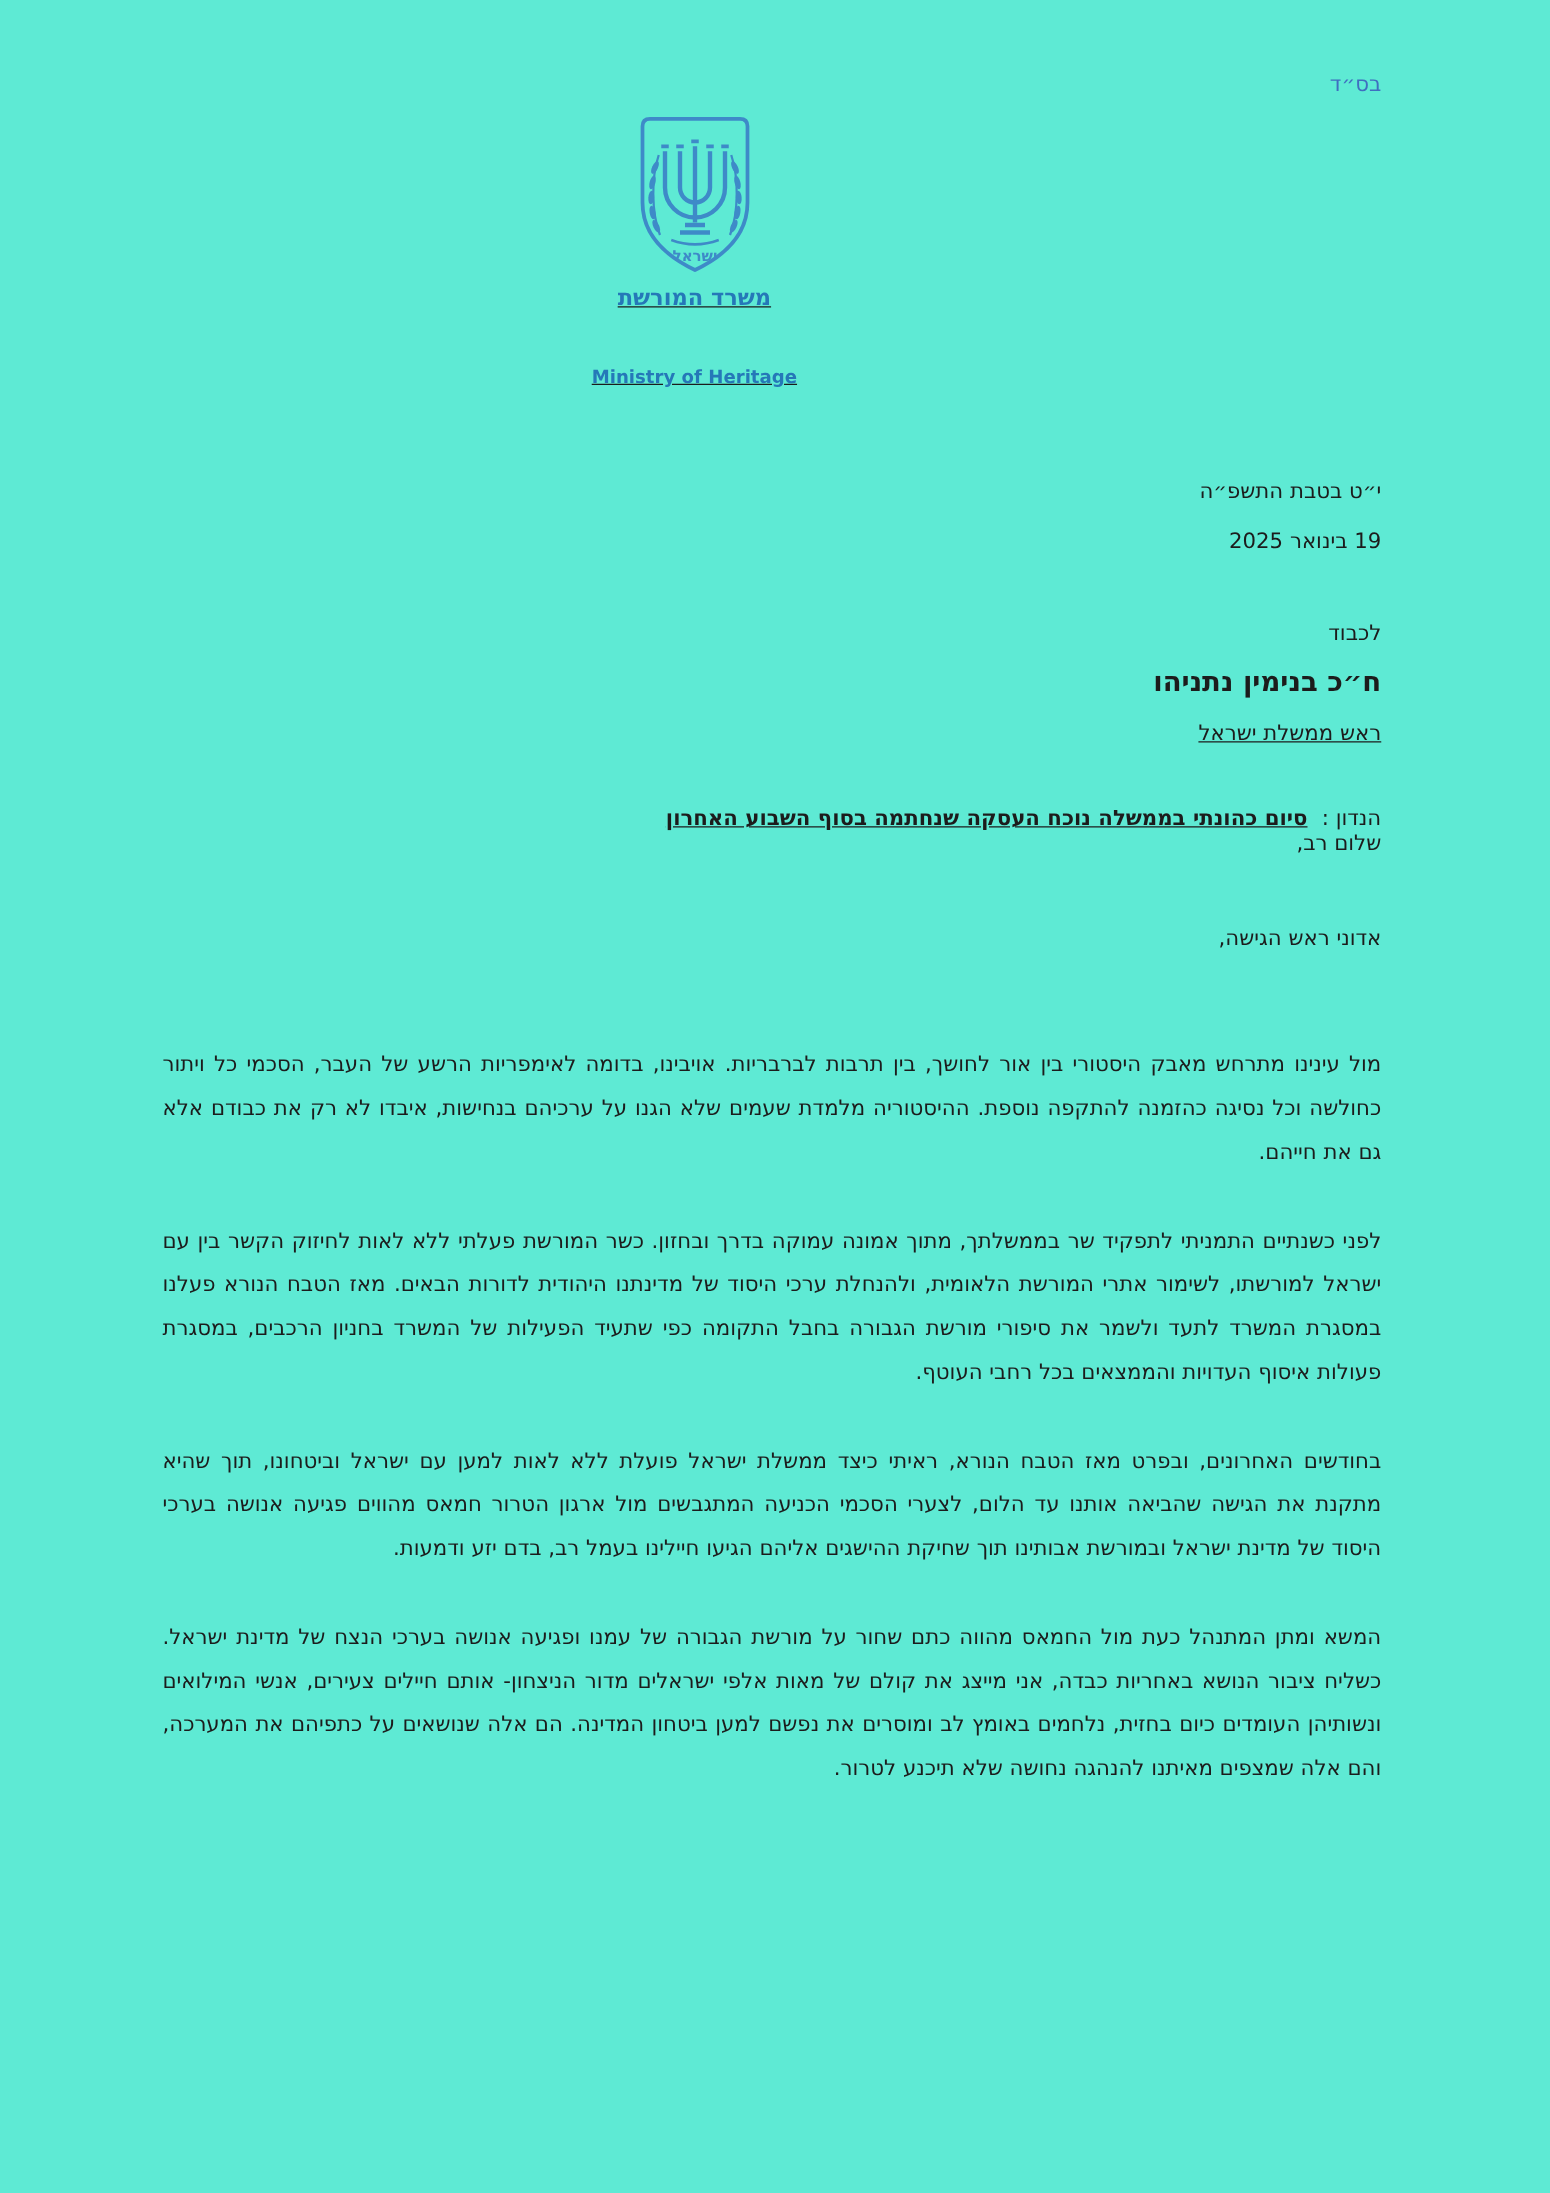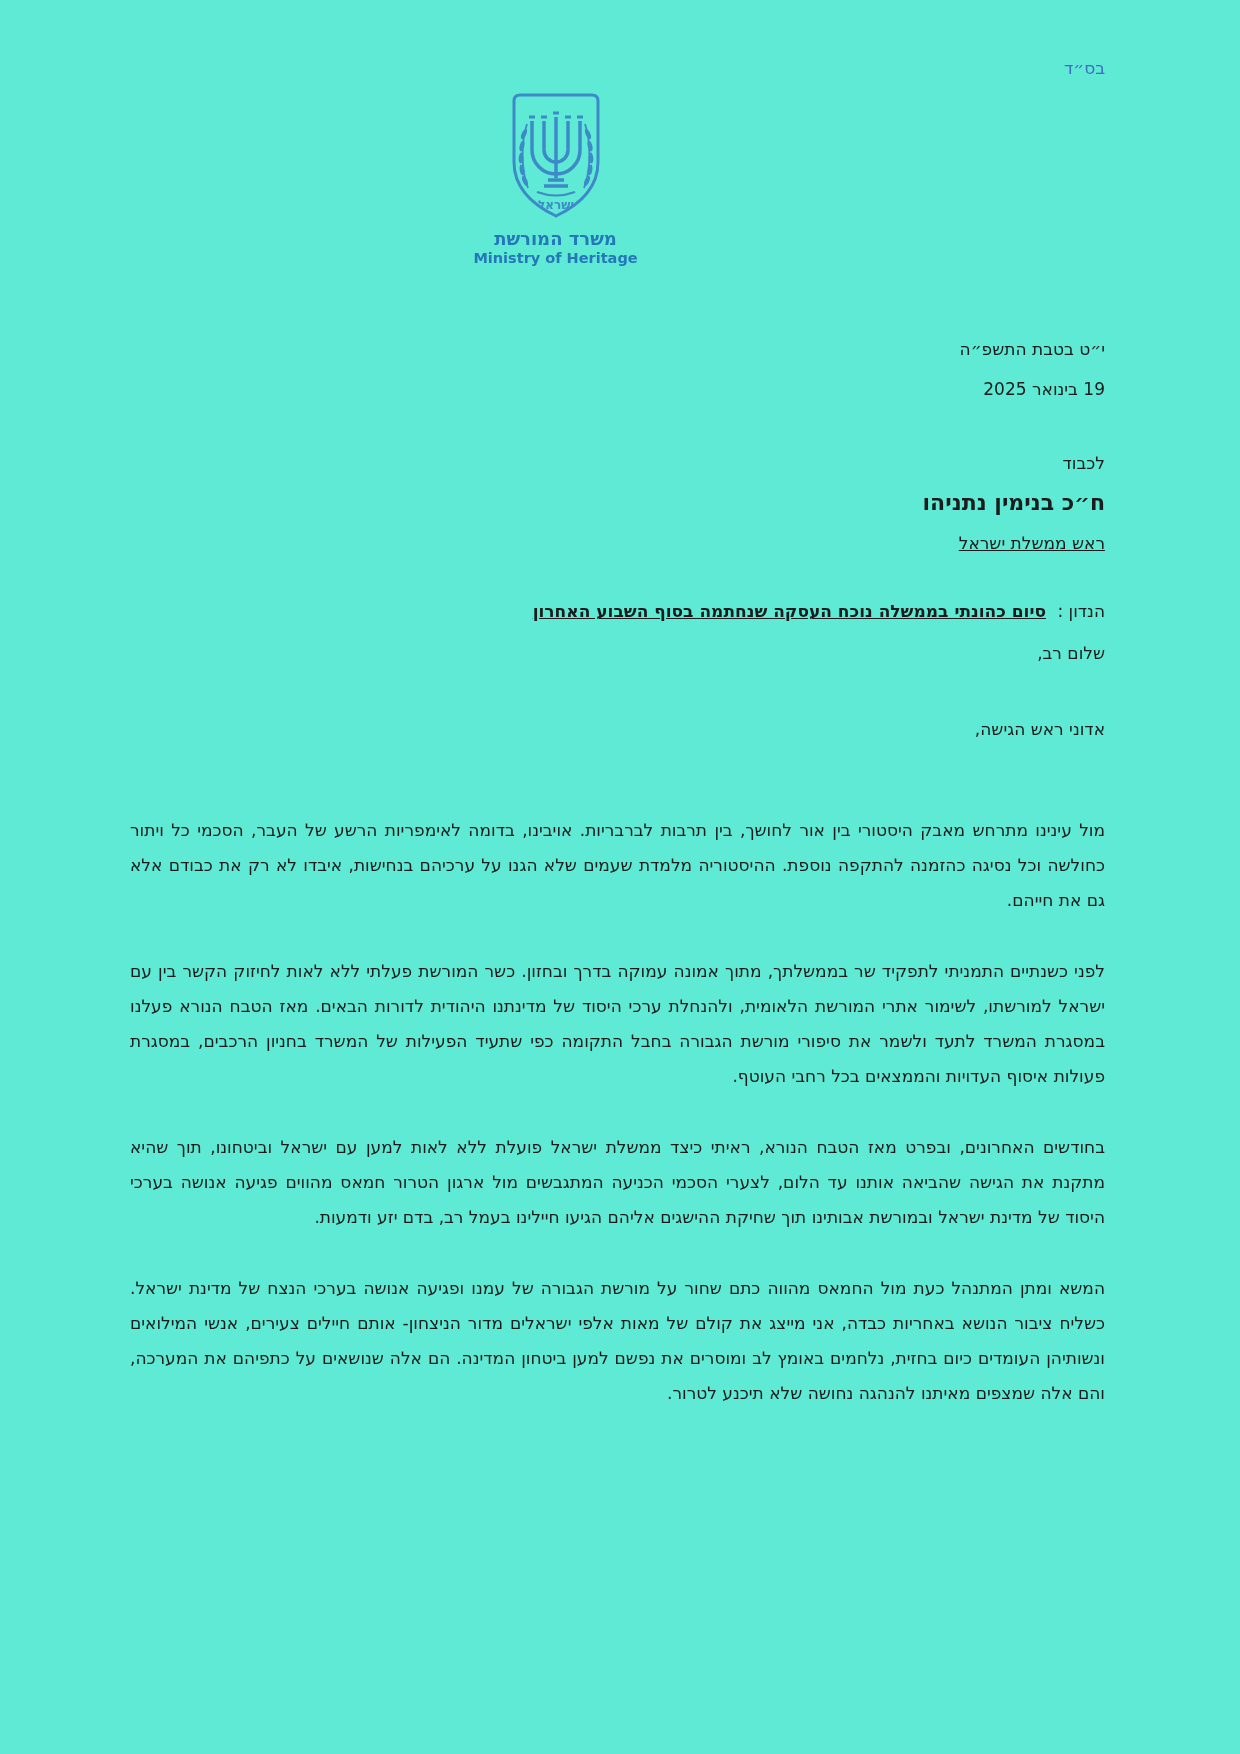--- a/index.html
+++ b/index.html
@@ -19,56 +19,58 @@
   .bsd {
     margin-top: 58px;
     text-align: right;
     font-size: 17px;
     color: #3f6ec0;
   }
   .header {
     margin-top: 12px;
     text-align: center;
     transform: translateX(-62px);
+    text-decoration: underline;
   }
   .emblem svg { display: block; margin: 0 auto; }
   .ministry-he {
     margin-top: 4px;
     color: #2578b8;
     font-weight: bold;
     font-size: 18px;
     line-height: 21px;
     text-align: center;
   }
   .ministry-en {
     color: #2578b8;
     font-weight: bold;
     font-size: 14.5px;
     line-height: 18px;
+    margin-top: 44px;
   }
   .dates {
     margin-top: 62px;
     text-align: right;
     font-size: 17px;
     line-height: 40px;
   }
   .recipient {
     margin-top: 34px;
     font-size: 17px;
     line-height: 40px;
   }
   .recipient .name { font-weight: bold; font-size: 22px; }
   .recipient .title { text-decoration: underline; }
   .subject { margin-top: 38px; font-size: 17px; }
   .subject .subject-text {
     font-weight: bold;
     text-decoration: underline;
     margin-right: 6px;
   }
-  .greeting { margin-top: 22px; font-size: 17px; }
+  .greeting { font-size: 17px; }
   .opening { margin-top: 56px; font-size: 17px; }
   .body-par {
     margin-top: 36px;
     font-size: 17px;
     line-height: 35px;
     text-align: justify;
   }
   .body-par.first { margin-top: 74px; }
 </style>
 </head>

